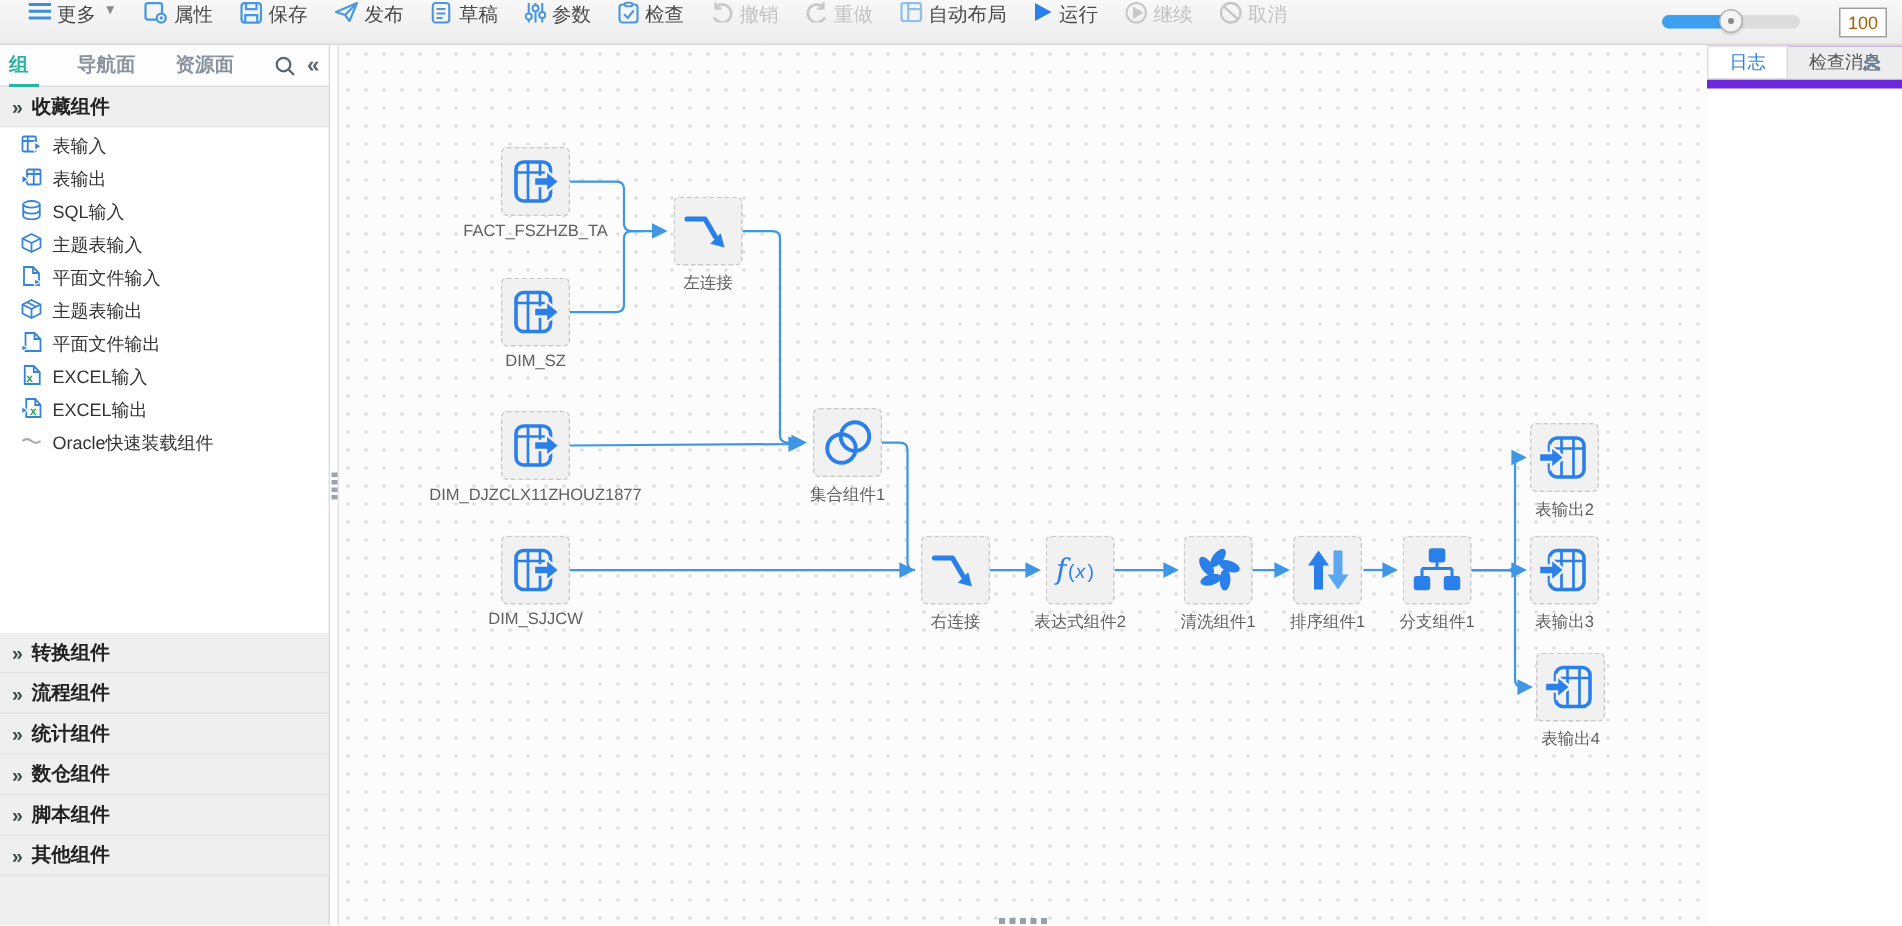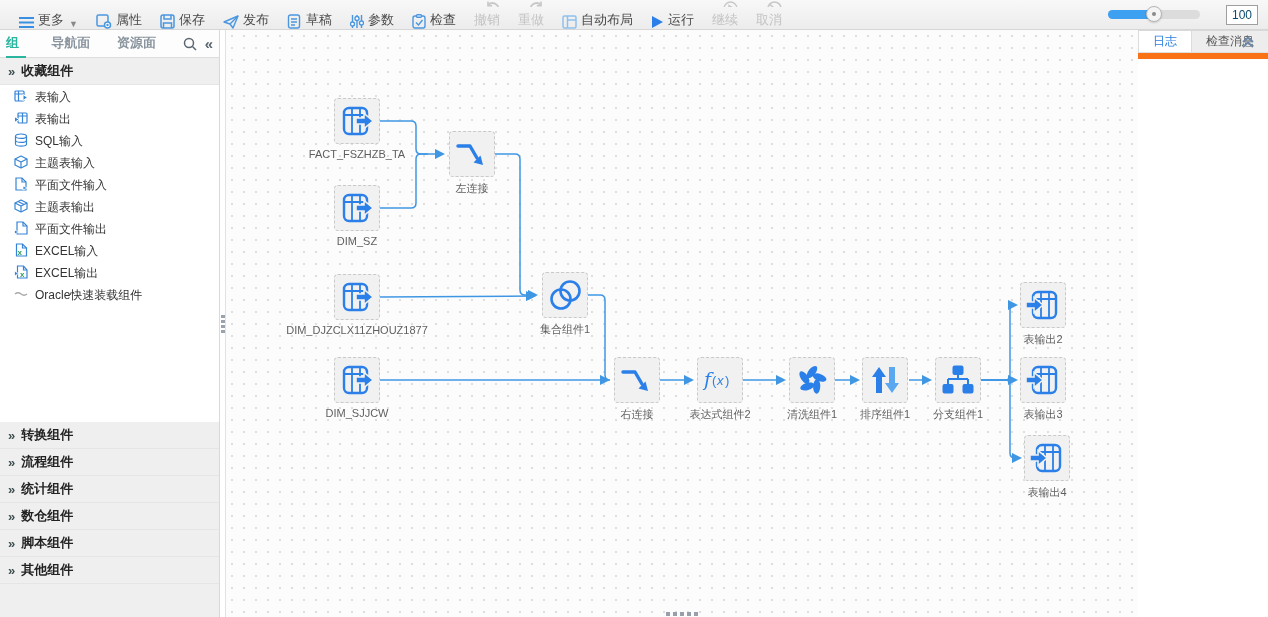--- a/index.html
+++ b/index.html
@@ -2,33 +2,33 @@
 <html><head>
 <meta charset="utf-8">
 <style>
   * { margin:0; padding:0; box-sizing:border-box; }
   html,body { width:1268px; height:617px; overflow:hidden;
     font-family:"Liberation Sans","DejaVu Sans",sans-serif; font-size:13px; color:#444; background:#fff; }
 
   
   .toolbar { height:30px; width:100%; background:linear-gradient(#f8f8f8,#ececec);
     border-bottom:1px solid #d6d6d6; display:flex; align-items:center; padding:0 10px; }
-  .tbtn { display:flex; align-items:flex-end; gap:4px; padding:0 9px; height:28px; cursor:pointer;
+  .tbtn { display:flex; align-items:flex-start; gap:4px; padding:0 9px; height:28px; cursor:pointer;
     color:#4a4a4a; white-space:nowrap; }
   .tbtn svg { display:block; }
-  .tbtn.disabled { color:#c3c3c3; cursor:default;flex-direction:column; }
+  .tbtn.disabled { color:#c3c3c3; cursor:default; }
   .caret { font-size:9px; color:#888; margin-left:1px; }
   .tb-spacer { flex:1; }
   .zoom-slider { width:92px; height:9px; background:#dcdcdc; border-radius:5px; position:relative; margin-right:26px; }
   .zoom-fill { position:absolute; left:0; top:0; height:9px; width:46px; background:#3da0f0; border-radius:5px; }
   .zoom-knob { position:absolute; left:38px; top:-4px; width:16px; height:16px; border-radius:50%;
     background:#f4f4f4; border:1px solid #b5b5b5; box-shadow:0 1px 2px rgba(0,0,0,.15); }
   .zoom-knob::after { content:""; position:absolute; left:5px; top:5px; width:4px; height:4px; border-radius:50%; background:#8a8a8a; }
   .zoom-box { width:32px; height:20px; border:1px solid #9f9f9f; background:#fff; font-size:12px;
-    text-align:center; color:#0c4a6e; font-family:"Liberation Sans",sans-serif; }
+    text-align:center; color:#a16207; font-family:"Liberation Sans",sans-serif; }
 
   
   .body { display:flex; height:587px; }
 
   
   .sidebar { width:220px; background:#efefef; border-right:1px solid #d9d9d9; display:flex; flex-direction:column; }
   .side-tabs { height:28px; background:#fdfdfd; border-bottom:1px solid #ddd; display:flex; align-items:center; padding:0 6px; gap:25px; }
   .side-tab { font-size:13px; color:#8a949e; cursor:pointer; height:28px; line-height:26px;font-weight:bold; }
   .side-tab.active { color:#2ab5a0; font-weight:bold; border-bottom:2px solid #2ab5a0; }
   .side-icons { margin-left:auto; display:flex; align-items:center; gap:8px; color:#5a6670; }
@@ -52,21 +52,21 @@
   .edges { position:absolute; left:0; top:0; pointer-events:none; }
   .node { position:absolute; width:46px; cursor:pointer; }
   .nbox { width:46px; height:46px; background:#f1f1f1; border:1px dashed #c9c9c9; border-radius:4px;
     display:flex; align-items:center; justify-content:center; }
   .nlabel { position:absolute; top:50px; left:50%; transform:translateX(-50%); white-space:nowrap;
     font-size:11px; color:#5f5f5f; }
   .hhandle { position:absolute; bottom:1px; left:50%; transform:translateX(-50%); display:flex; gap:3px; }
   .hhandle i { width:4px; height:4px; background:#97a0aa; display:block; }
 
   
-  .logpanel { height:29px; border-top:1px solid #d9d9d9; background:#f97316; }
+  .logpanel { height:29px; border-top:1px solid #d9d9d9; background:#6d28d9; }
   .log-tabs { height:22px; background:#ededed; display:flex; align-items:stretch; border-bottom:1px solid #e0e0e0; position:relative; }
   .log-tab { padding:0 14px; display:flex; align-items:center; font-size:12px; color:#555; cursor:pointer; }
   .log-tab.active { background:#fff; color:#2b7fe0; border-right:1px solid #dcdcdc; border-left:1px solid #dcdcdc; }
   .expand-ic { position:absolute; right:12px; top:3px; cursor:pointer; }
 </style>
 </head>
 <body>
 
 <div class="toolbar">
   <div class="tbtn">

